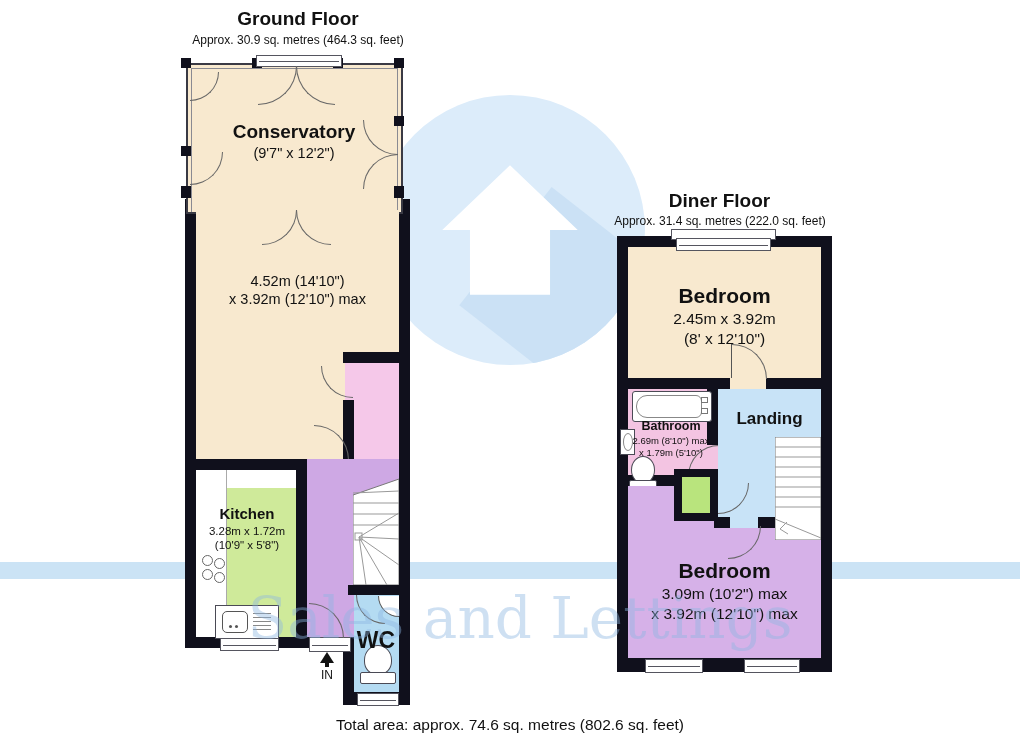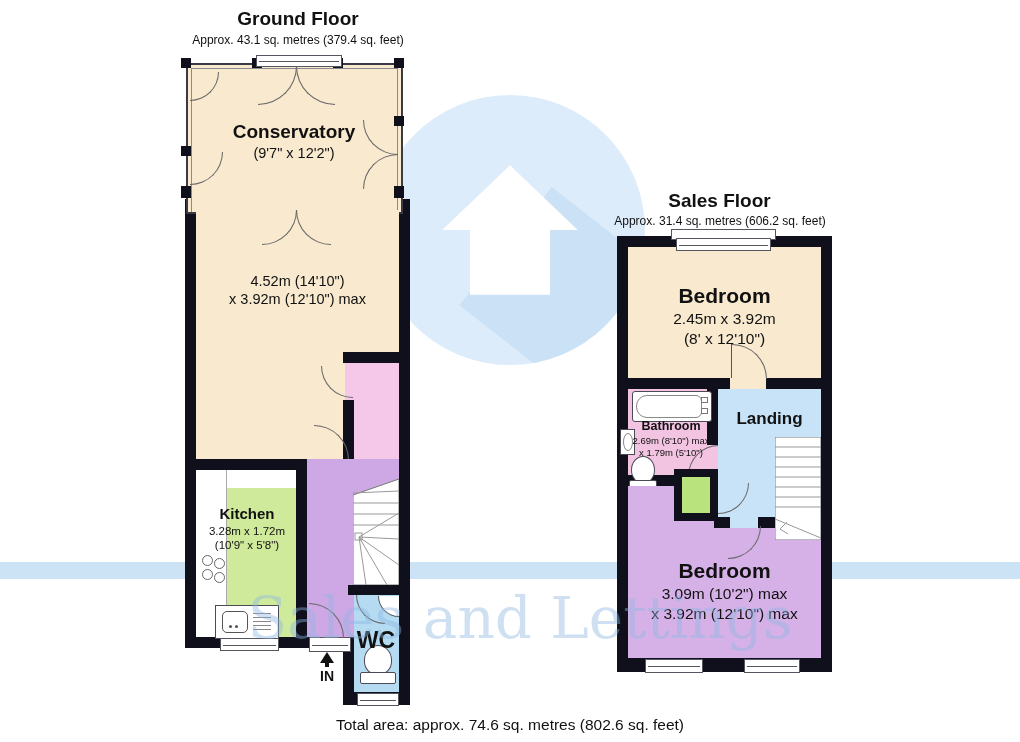--- a/index.html
+++ b/index.html
@@ -54,21 +54,21 @@
 <div id="canvas">
 
   <div class="wm-circle">
     <div class="wm-shadow"></div>
     <div class="wm-house"></div>
   </div>
   <div class="wm-bar"></div>
 
   <div class="plan">
     <div class="ftitle" style="left:182px;top:8px;width:232px;">Ground Floor</div>
-    <div class="fsub" style="left:170px;top:33px;width:256px;">Approx. 43.1 sq. metres (379.4 sq. feet)</div>
+    <div class="fsub" style="left:170px;top:33px;width:256px;">Approx. 30.9 sq. metres (464.3 sq. feet)</div>
 
     <div class="wall" style="left:185px;top:199px;width:225px;height:449px;"></div>
     <div class="wall" style="left:343px;top:593px;width:67px;height:112px;"></div>
 
     <div class="room" style="left:186px;top:63px;width:213px;height:147px;background:#f8e9cf;border:2px solid #3a3a44;">
       <div class="abs" style="left:3px;top:3px;right:3px;bottom:0;border:1px solid #8a8a92;border-bottom:none;"></div>
     </div>
     <div class="wall" style="left:181px;top:58px;width:10px;height:10px;"></div>
     <div class="wall" style="left:252px;top:58px;width:10px;height:10px;"></div>
     <div class="wall" style="left:333px;top:58px;width:10px;height:10px;"></div>
@@ -152,36 +152,36 @@
     <div class="winh" style="left:220px;top:638px;width:57px;height:11px;">
         <div class="ln"></div>
       </div>
 
     <div class="winh" style="left:309px;top:637px;width:40px;height:13px;">
         <div class="ln"></div>
       </div>
     <div class="arc arc-tr" style="left:309px;top:603px;width:34px;height:34px;"></div>
     <div class="abs" style="left:320px;top:652px;width:0;height:0;border-left:7px solid transparent;border-right:7px solid transparent;border-bottom:11px solid #111;"></div>
     <div class="abs" style="left:325px;top:662px;width:4px;height:5px;background:#111;"></div>
-    <div class="rlabel" style="left:315px;top:668px;width:24px;font-size:14px;font-weight:bold;">IN</div>
+    <div class="rlabel" style="left:315px;top:668px;width:24px;font-size:12px;font-weight:normal;">IN</div>
 
     <div class="room" style="left:354px;top:595px;width:45px;height:97px;background:#b4dbf2;"></div>
     <div class="arc arc-bl" style="left:356px;top:595px;width:28px;height:28px;"></div>
     <div class="abs" style="left:378px;top:596px;width:20px;height:20px;background:#fff;border-left:1px solid #555;border-bottom:1px solid #555;border-radius:0 0 0 100%;"></div>
     <div class="fix" style="left:364px;top:645px;width:26px;height:28px;border-radius:50% 50% 45% 45%;"></div>
     <div class="fix" style="left:360px;top:672px;width:34px;height:10px;border-radius:2px;"></div>
     <div class="rlabel" style="left:353px;top:626px;width:46px;font-weight:bold;font-size:23px;">WC</div>
     <div class="winh" style="left:357px;top:693px;width:40px;height:11px;">
         <div class="ln"></div>
       </div>
   </div>
 
   <div class="plan">
-    <div class="ftitle" style="left:612px;top:190px;width:215px;">Sales Floor</div>
-    <div class="fsub" style="left:598px;top:214px;width:244px;">Approx. 31.4 sq. metres (606.2 sq. feet)</div>
+    <div class="ftitle" style="left:612px;top:190px;width:215px;">Diner Floor</div>
+    <div class="fsub" style="left:598px;top:214px;width:244px;">Approx. 31.4 sq. metres (222.0 sq. feet)</div>
 
     <div class="wall" style="left:617px;top:236px;width:215px;height:436px;"></div>
 
     <div class="room" style="left:628px;top:247px;width:193px;height:131px;background:#f8e9cf;"></div>
     <div class="winh" style="left:671px;top:229px;width:103px;height:9px;"></div>
     <div class="winh" style="left:676px;top:238px;width:93px;height:11px;">
         <div class="ln"></div>
       </div>
     <div class="rlabel" style="left:628px;top:283px;width:193px;">
       <div class="rname" style="font-size:21px;">Bedroom</div>

